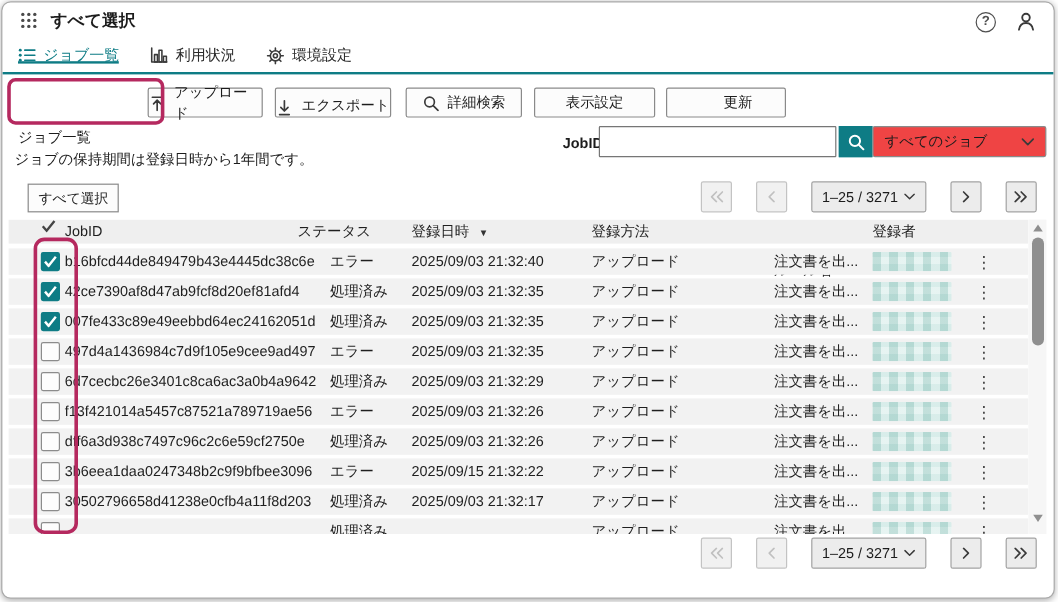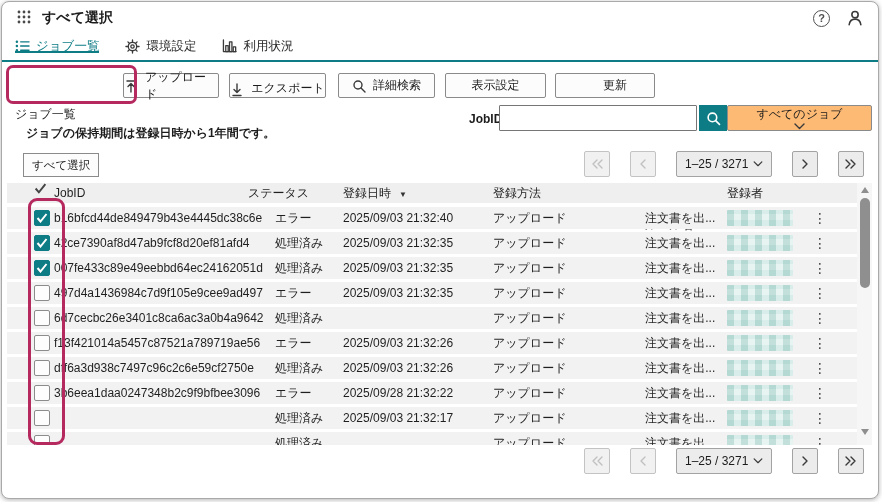--- a/index.html
+++ b/index.html
@@ -34,29 +34,29 @@
     border: 1px solid #8a8a8a; border-radius: 2px; font-size: 12px; display: flex; align-items: center;
     justify-content: space-between; padding: 0 9px; }
   #btn-upload { left: 121px; width: 96px; }
   #btn-export { left: 227px; width: 97px; align-items: flex-end; }
   #btn-search { left: 336px; width: 97px; }
   #btn-display { left: 443px; width: 101px; }
   #btn-refresh { left: 553px; width: 100px; padding-left: 20px; }
 
   
   .list-heading { position: absolute; left: 13px; top: 104px; font-size: 12px; }
-  .list-note { position: absolute; left: 24px; top: 123px; font-size: 12px; font-weight: bold; }
+  .list-note { position: absolute; left: 10px; top: 123px; font-size: 12px; }
   .jobid-label { position: absolute; left: 467px; top: 110px; font-size: 12px; font-weight: 700; }
   .jobid-input { position: absolute; left: 497px; top: 103px; width: 198px; height: 26px;
     border: 1px solid #767676; border-radius: 1px; font-size: 12px; padding: 0 6px; background: #fff; }
   .search-go { position: absolute; left: 697px; top: 103px; width: 28px; height: 26px; background: #0e7c85;
     border: 1px solid #0e7c85; display: flex; align-items: center; justify-content: center; }
-  .filter-dd { position: absolute; left: 725px; top: 103px; width: 145px; height: 26px; background: #fdba74;
+  .filter-dd { position: absolute; left: 725px; top: 103px; width: 145px; height: 26px; background: #ef4444;
     border: 1px solid #8a8a8a; border-radius: 2px; font-size: 12px; display: flex; align-items: center;
-    justify-content: space-between; padding: 0 20px; flex-direction: column; }
+    justify-content: space-between; padding: 0 9px; }
 
   
   .select-all { position: absolute; left: 21px; top: 151px; height: 24px; padding: 0 8px; background: #fcfcfc;
     border: 1px solid #8a8a8a; border-radius: 0; font-size: 11.5px; display: flex; align-items: center; }
   .pager { position: absolute; right: 14px; display: flex; gap: 20px; align-items: center; }
   .pager.top { top: 149px; }
   .pager.bottom { top: 446px; }
   .pg-btn { width: 26px; height: 26px; background: #ececec; border: 1px solid #a3a3a3; border-radius: 2px;
     display: flex; align-items: center; justify-content: center; }
   .pg-btn.disabled { background: #f1f1f1; border-color: #c3c3c3; }
@@ -134,37 +134,37 @@
     <div class="tab active">
       <svg width="15" height="14" viewBox="0 0 16 14">
         <circle cx="2" cy="2.5" r="1.3" fill="#0e7c85"></circle>
           <circle cx="2" cy="7" r="1.3" fill="#0e7c85"></circle>
           <circle cx="2" cy="11.5" r="1.3" fill="#0e7c85"></circle>
         <path class="ic" d="M6 2.5h9M6 7h9M6 11.5h9"></path>
       </svg>
       <span>ジョブ一覧</span>
     </div>
     <div class="tab">
+      <svg width="15" height="14" viewBox="0 0 16 15">
+        <path class="ic" d="M1.5 1v12.5H15"></path>
+        <rect class="ic" x="4" y="7" width="2.6" height="6.5"></rect>
+        <rect class="ic" x="8" y="3" width="2.6" height="10.5"></rect>
+        <rect class="ic" x="12" y="8.5" width="2.6" height="5"></rect>
+      </svg>
+      <span>利用状況</span>
+    </div>
+    <div class="tab">
       <svg width="15" height="15" viewBox="0 0 16 16">
         <circle class="ic" cx="8" cy="8" r="4.5"></circle>
         <circle class="ic" cx="8" cy="8" r="1.8"></circle>
         <g class="ic" stroke-width="1.8">
           <path d="M8 1v2.2M8 12.8V15M1 8h2.2M12.8 8H15M3.1 3.1l1.5 1.5M11.4 11.4l1.5 1.5M12.9 3.1l-1.5 1.5M4.6 11.4l-1.5 1.5"></path>
         </g>
       </svg>
       <span>環境設定</span>
-    </div>
-    <div class="tab">
-      <svg width="15" height="14" viewBox="0 0 16 15">
-        <path class="ic" d="M1.5 1v12.5H15"></path>
-        <rect class="ic" x="4" y="7" width="2.6" height="6.5"></rect>
-        <rect class="ic" x="8" y="3" width="2.6" height="10.5"></rect>
-        <rect class="ic" x="12" y="8.5" width="2.6" height="5"></rect>
-      </svg>
-      <span>利用状況</span>
     </div>
   </div>
 
   <div class="btn" id="btn-upload">
     <svg width="14" height="14" viewBox="0 0 14 14">
       <path class="ic" d="M3 2h8M7 13V4.5M4 7.5L7 4.5l3 3"></path>
     </svg>
     <span>アップロード</span>
   </div>
   <div class="btn" id="btn-export">
@@ -305,20 +305,21 @@
     <span class="kebab">⋮</span>
   </div>
         <div class="row">
     <span class="cb">
       <svg width="12" height="10" viewBox="0 0 12 10">
         <path d="M1.5 5l3 3.5L10.5 1" fill="none" stroke="#fff" stroke-width="2"></path>
       </svg>
     </span>
     <span class="cell c-jobid">6d7cecbc26e3401c8ca6ac3a0b4a9642</span>
     <span class="cell c-status">処理済み</span>
+    <span class="cell c-date">2025/09/03 21:32:29</span>
     <span class="cell c-method">アップロード</span>
     <span class="cell c-rule">注文書を出...</span>
     <span class="redacted"></span>
     <span class="kebab">⋮</span>
   </div>
         <div class="row">
     <span class="cb">
       <svg width="12" height="10" viewBox="0 0 12 10">
         <path d="M1.5 5l3 3.5L10.5 1" fill="none" stroke="#fff" stroke-width="2"></path>
       </svg>
@@ -346,32 +347,33 @@
     <span class="kebab">⋮</span>
   </div>
         <div class="row">
     <span class="cb">
       <svg width="12" height="10" viewBox="0 0 12 10">
         <path d="M1.5 5l3 3.5L10.5 1" fill="none" stroke="#fff" stroke-width="2"></path>
       </svg>
     </span>
     <span class="cell c-jobid">3b6eea1daa0247348b2c9f9bfbee3096</span>
     <span class="cell c-status">エラー</span>
-    <span class="cell c-date">2025/09/28 21:32:22</span>
-    <span class="cell c-method">アップロード</span>
-    <span class="cell c-rule">注文書を出...</span>
-    <span class="redacted"></span>
-    <span class="kebab">⋮</span>
-  </div>
-        <div class="row">
-    <span class="cb">
-      <svg width="12" height="10" viewBox="0 0 12 10">
-        <path d="M1.5 5l3 3.5L10.5 1" fill="none" stroke="#fff" stroke-width="2"></path>
-      </svg>
-    </span>
+    <span class="cell c-date">2025/09/15 21:32:22</span>
+    <span class="cell c-method">アップロード</span>
+    <span class="cell c-rule">注文書を出...</span>
+    <span class="redacted"></span>
+    <span class="kebab">⋮</span>
+  </div>
+        <div class="row">
+    <span class="cb">
+      <svg width="12" height="10" viewBox="0 0 12 10">
+        <path d="M1.5 5l3 3.5L10.5 1" fill="none" stroke="#fff" stroke-width="2"></path>
+      </svg>
+    </span>
+    <span class="cell c-jobid">30502796658d41238e0cfb4a11f8d203</span>
     <span class="cell c-status">処理済み</span>
     <span class="cell c-date">2025/09/03 21:32:17</span>
     <span class="cell c-method">アップロード</span>
     <span class="cell c-rule">注文書を出...</span>
     <span class="redacted"></span>
     <span class="kebab">⋮</span>
   </div>
         <div class="row">
     <span class="cb">
       <svg width="12" height="10" viewBox="0 0 12 10">

